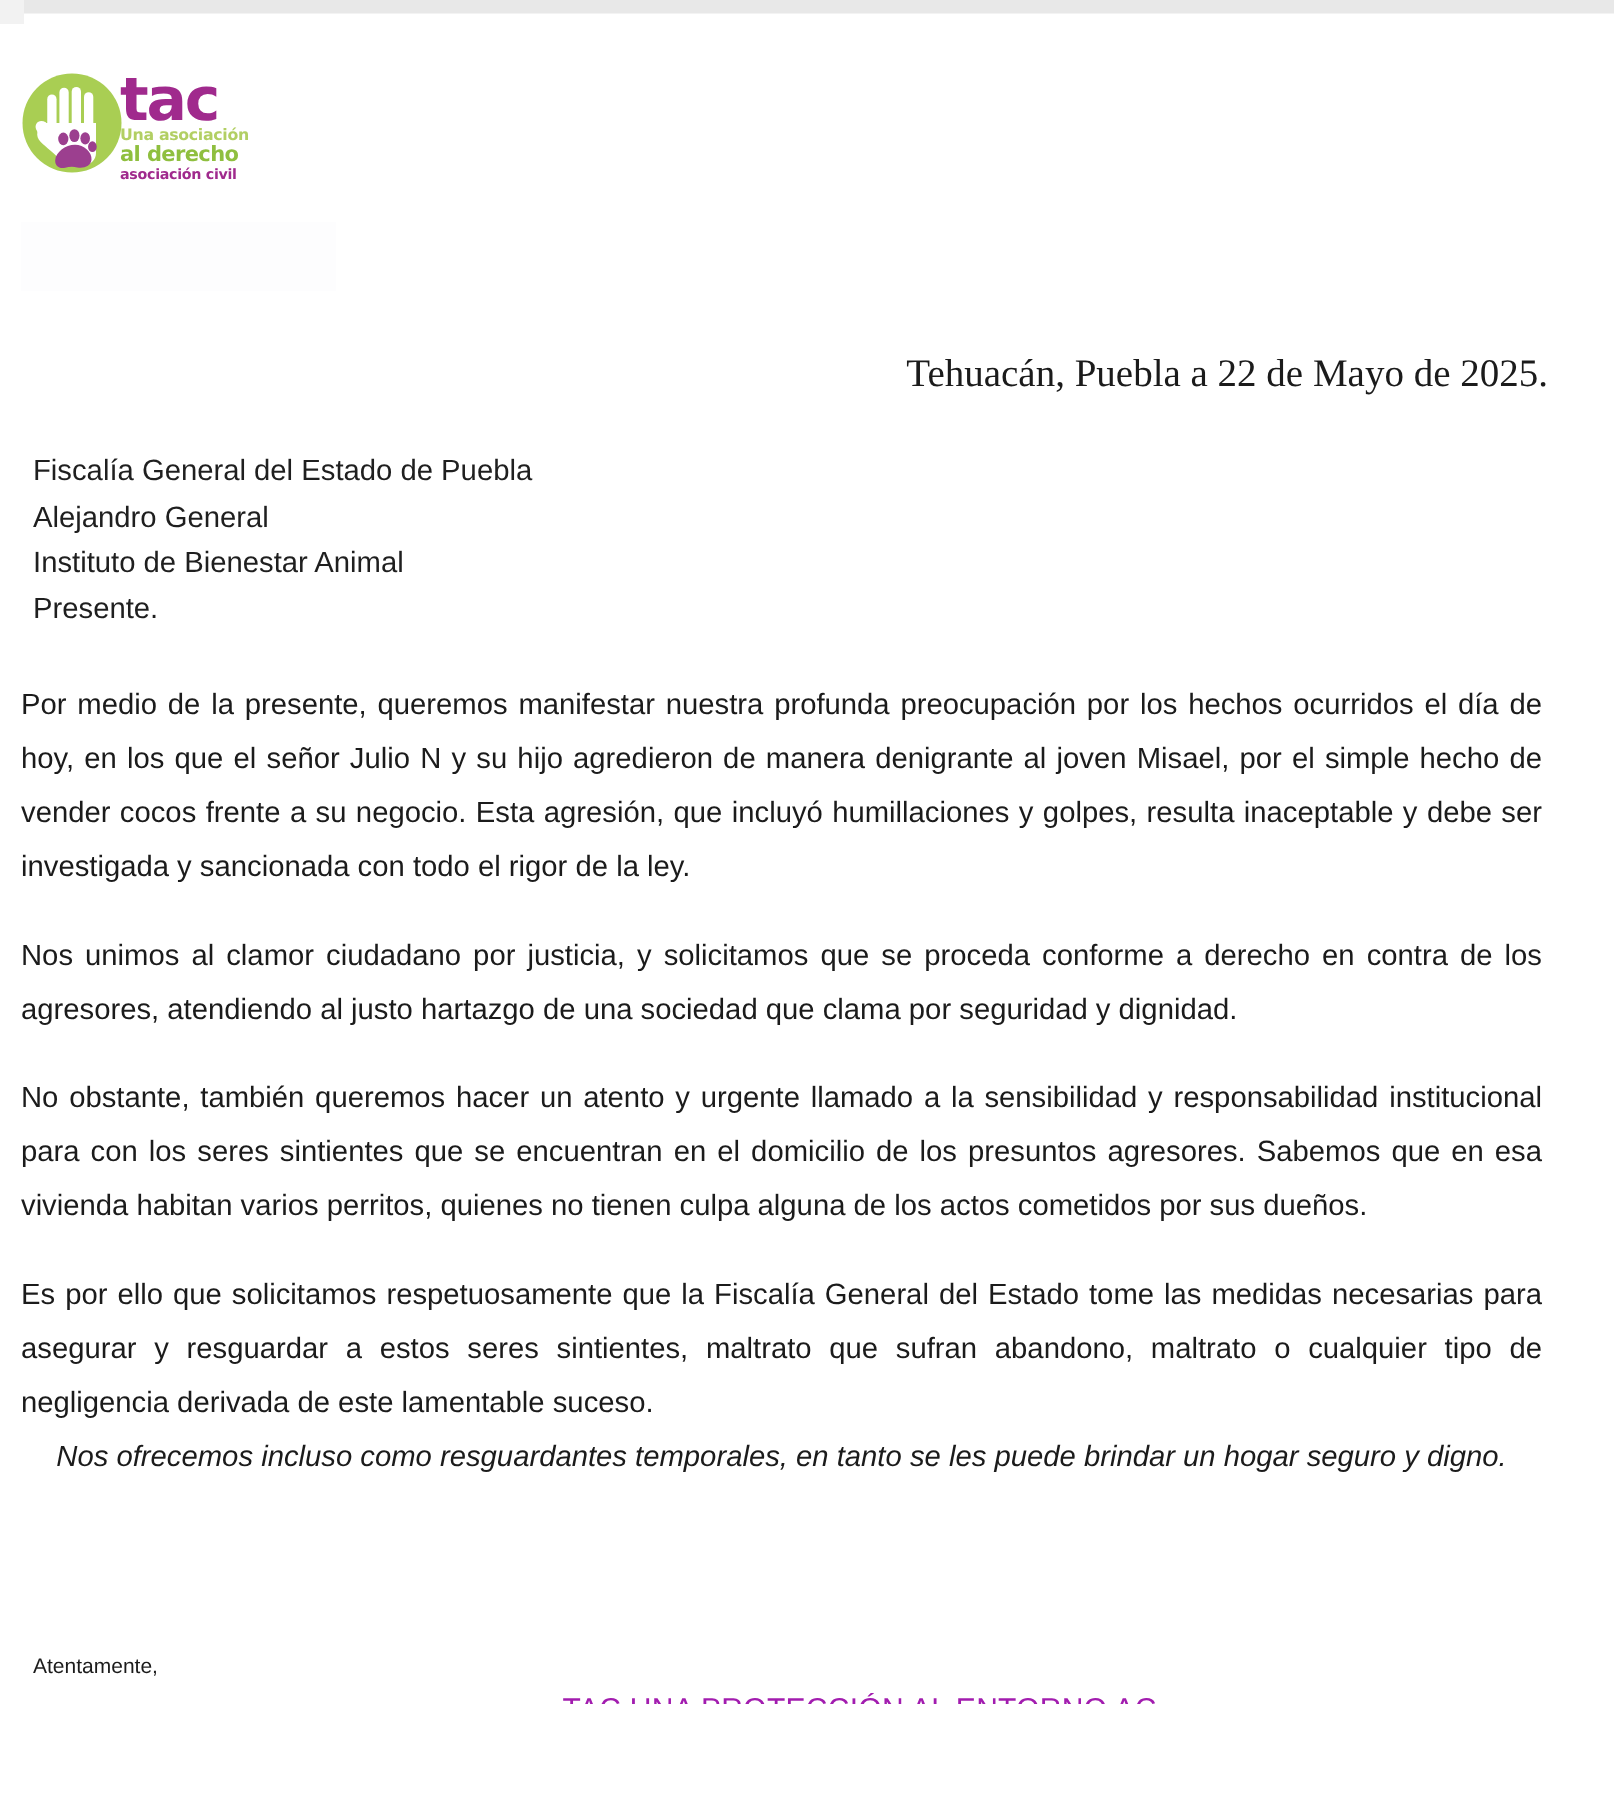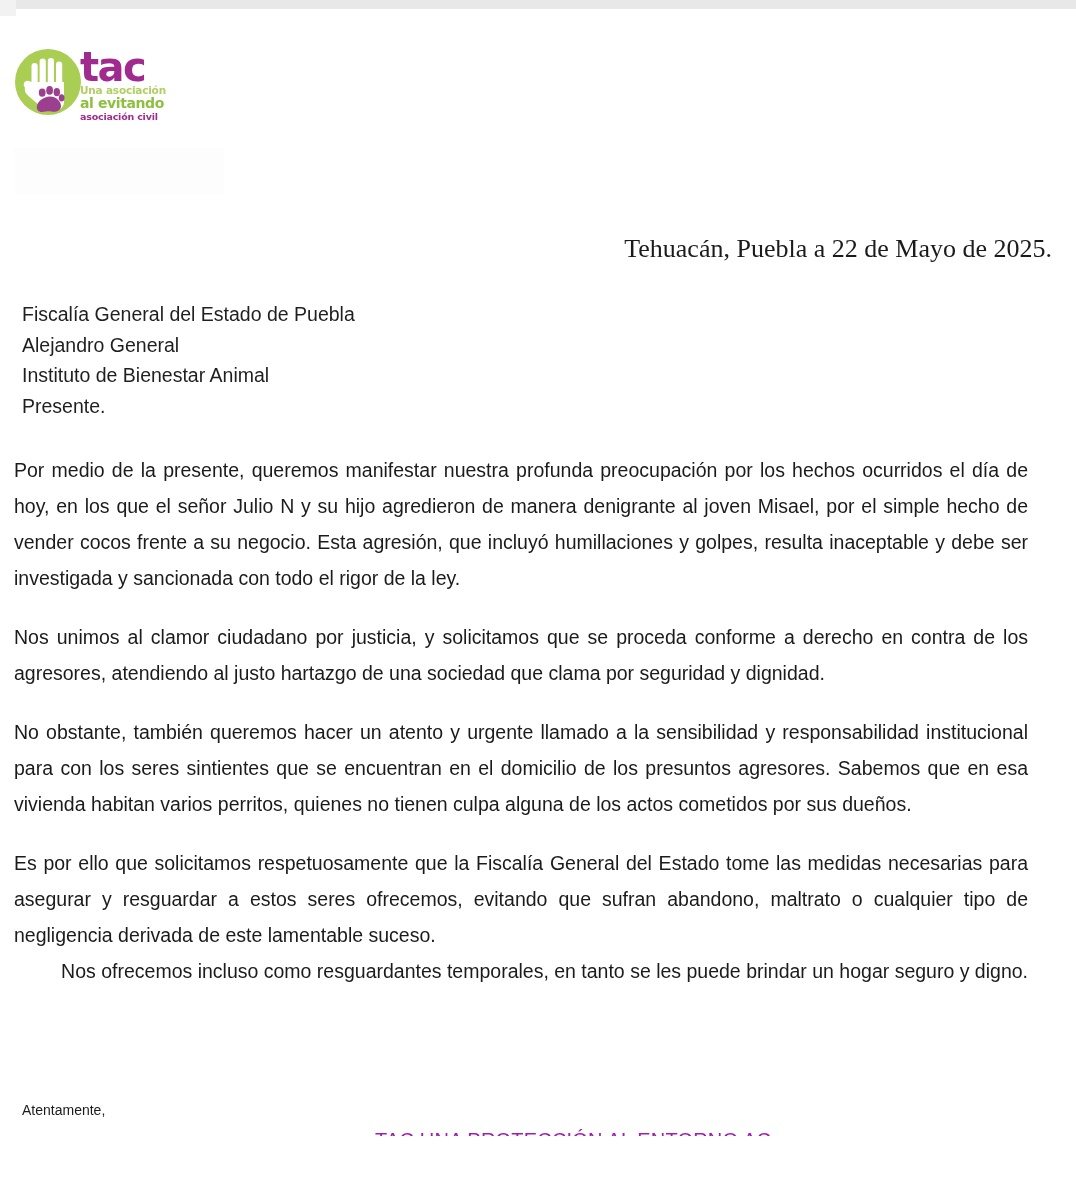--- a/index.html
+++ b/index.html
@@ -100,21 +100,21 @@
     left: 14px;
     top: 148px;
     width: 210px;
     height: 46px;
     background: #fdfdfe;
   }
 
   
   .date-line {
     position: absolute;
-    right: 24px;
+    right: 44px;
     top: 233px;
     font-family: "Liberation Serif", serif;
     font-size: 26px;
     line-height: 32px;
     color: #1b1b1b;
     white-space: nowrap;
   }
 
   
   .addressee {
@@ -140,21 +140,21 @@
   .body-text p {
     margin: 0 0 23px 0;
     font-family: "Liberation Sans", sans-serif;
     font-size: 19.5px;
     line-height: 36px;
     color: #1b1b1b;
     text-align: justify;
     text-justify: inter-word;
   }
   .body-text p.tight { margin-bottom: 0; }
-  .body-text p.no-justify { text-align: right; }
+  .body-text p.no-justify { text-align: center; font-style: italic; }
 
   
   .closing {
     position: absolute;
     left: 22px;
     top: 1095px;
     font-family: "Liberation Sans", sans-serif;
     font-size: 14px;
     line-height: 30px;
     color: #1b1b1b;
@@ -198,40 +198,40 @@
           <ellipse cx="37.6" cy="44.4" rx="3.4" ry="4.3"></ellipse>
           <ellipse cx="44.8" cy="46.2" rx="3.2" ry="4.1"></ellipse>
           <ellipse cx="49.6" cy="51.8" rx="2.9" ry="3.6"></ellipse>
           <path d="M38 50.5 C44 50.5 49.5 55.5 49 60.5 C48.6 64.6 44 66.5 39.5 65.6 C36.5 65 34 65.2 31.5 65.8 C27.5 66.8 24.6 64.5 24.8 60.8 C25.1 55.6 31.5 50.5 38 50.5 Z"></path>
         </g>
       </svg>
     </div>
     <div class="logo-words">
       <div class="logo-tac">tac</div>
       <div class="logo-line1">Una asociación</div>
-      <div class="logo-line2">al evitando</div>
+      <div class="logo-line2">al derecho</div>
       <div class="logo-line3">asociación civil</div>
     </div>
   </div>
 
   <div class="ghost-rect"></div>
 
   <div class="date-line">Tehuacán, Puebla a 22 de Mayo de 2025.</div>
 
   <div class="addressee">
     <div>Fiscalía General del Estado de Puebla</div>
     <div>Alejandro General</div>
     <div>Instituto de Bienestar Animal</div>
     <div>Presente.</div>
   </div>
 
   <div class="body-text">
     <p>Por medio de la presente, queremos manifestar nuestra profunda preocupación por los hechos ocurridos el día de hoy, en los que el señor Julio N y su hijo agredieron de manera denigrante al joven Misael, por el simple hecho de vender cocos frente a su negocio. Esta agresión, que incluyó humillaciones y golpes, resulta inaceptable y debe ser investigada y sancionada con todo el rigor de la ley.</p>
     <p>Nos unimos al clamor ciudadano por justicia, y solicitamos que se proceda conforme a derecho en contra de los agresores, atendiendo al justo hartazgo de una sociedad que clama por seguridad y dignidad.</p>
     <p>No obstante, también queremos hacer un atento y urgente llamado a la sensibilidad y responsabilidad institucional para con los seres sintientes que se encuentran en el domicilio de los presuntos agresores. Sabemos que en esa vivienda habitan varios perritos, quienes no tienen culpa alguna de los actos cometidos por sus dueños.</p>
-    <p class="tight">Es por ello que solicitamos respetuosamente que la Fiscalía General del Estado tome las medidas necesarias para asegurar y resguardar a estos seres ofrecemos, evitando que sufran abandono, maltrato o cualquier tipo de negligencia derivada de este lamentable suceso.</p>
+    <p class="tight">Es por ello que solicitamos respetuosamente que la Fiscalía General del Estado tome las medidas necesarias para asegurar y resguardar a estos seres sintientes, maltrato que sufran abandono, maltrato o cualquier tipo de negligencia derivada de este lamentable suceso.</p>
     <p class="no-justify">Nos ofrecemos incluso como resguardantes temporales, en tanto se les puede brindar un hogar seguro y digno.</p>
   </div>
 
   <div class="closing">Atentamente,</div>
   <div class="signature">TAC UNA PROTECCIÓN AL ENTORNO AC.</div>
 
 </div>
 
 </body></html>

